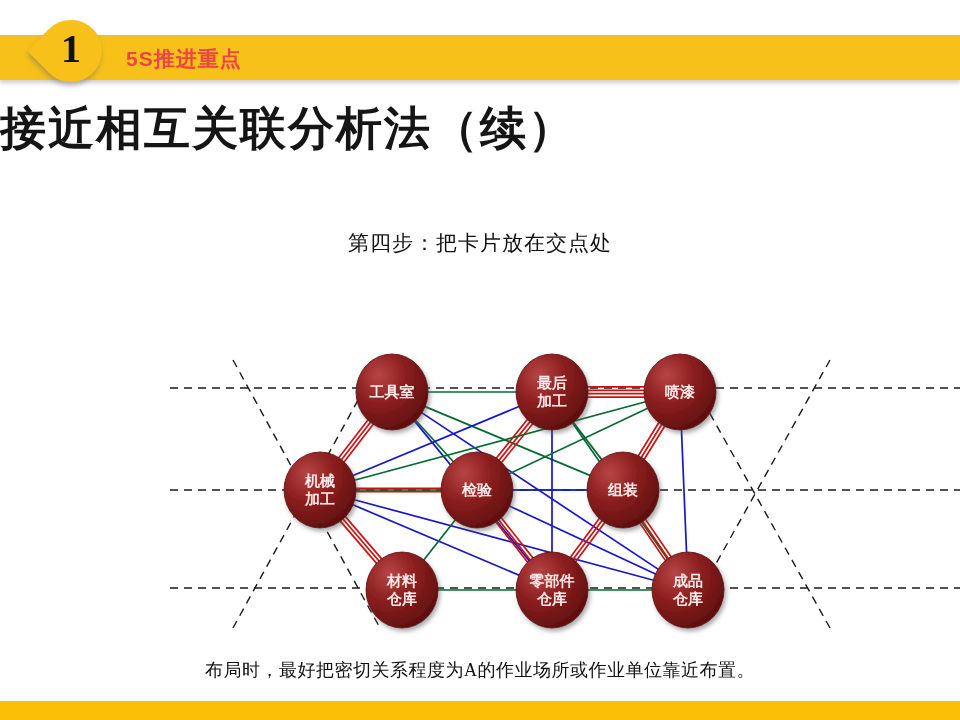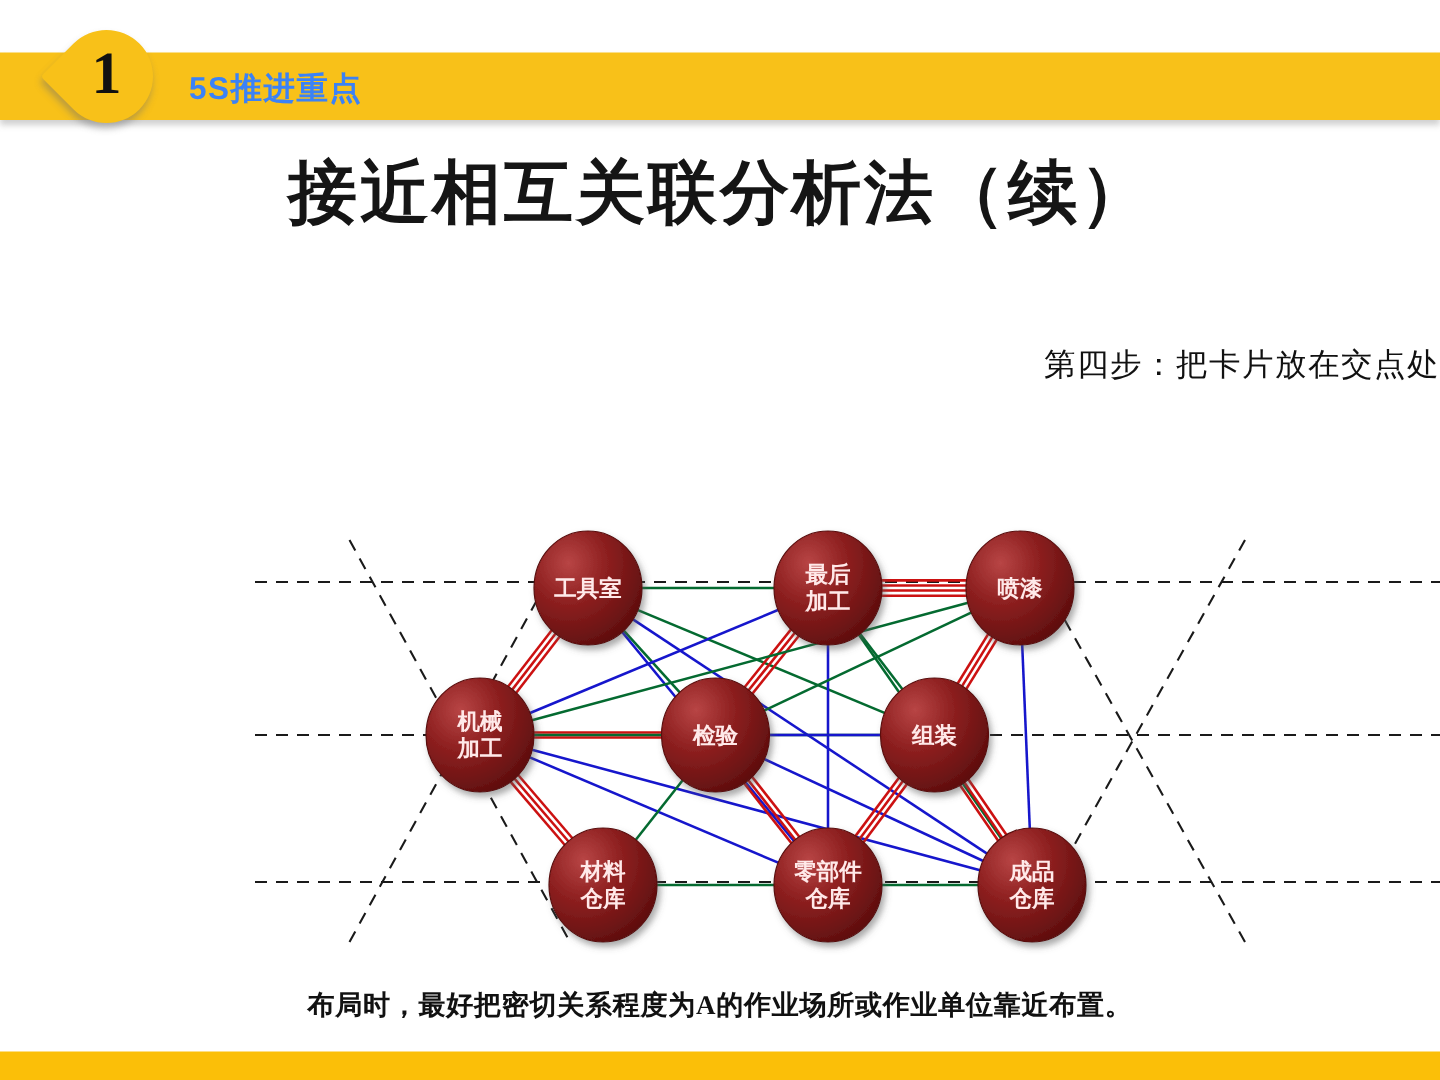--- a/index.html
+++ b/index.html
@@ -24,21 +24,21 @@
     height: 45px;
     background: #F8C119;
     box-shadow: 0 3px 4px rgba(120,120,120,0.35);
   }
   #header-title {
     position: absolute;
     left: 126px;
     top: 45px;
     font-size: 21px;
     font-weight: bold;
-    color: #3b82f6;
+    color: #ef4444;
     letter-spacing: 1px;
     white-space: nowrap;
   }
 
   
   #badge-pin {
     position: absolute;
     left: 40px;
     top: 20px;
     width: 62px;
@@ -69,35 +69,35 @@
     color: #111111;
     z-index: 3;
   }
 
   
   #main-title {
     position: absolute;
     left: 0;
     top: 98px;
     width: 960px;
-    text-align: center;
+    text-align: left;
     font-size: 46px;
     font-weight: bold;
     color: #151515;
     letter-spacing: 2px;
     font-family: "Liberation Sans", "DejaVu Sans", sans-serif;
   }
 
   
   #steps {
     position: absolute;
     left: 0;
     top: 228px;
     width: 960px;
-    text-align: right;
+    text-align: center;
     font-family: "Liberation Serif", "DejaVu Serif", serif;
     color: #111111;
   }
   #steps .step-line {
     font-size: 21px;
     line-height: 31px;
     letter-spacing: 1px;
   }
 
   
@@ -123,21 +123,21 @@
 
   
   #caption {
     position: absolute;
     left: 0;
     top: 658px;
     width: 960px;
     text-align: center;
     font-family: "Liberation Serif", "DejaVu Serif", serif;
     font-size: 18px;
-    font-weight: bold;
+    font-weight: normal;
     color: #111111;
     letter-spacing: 0.5px;
   }
 
   
   #footer-bar {
     position: absolute;
     left: 0;
     top: 701px;
     width: 960px;

